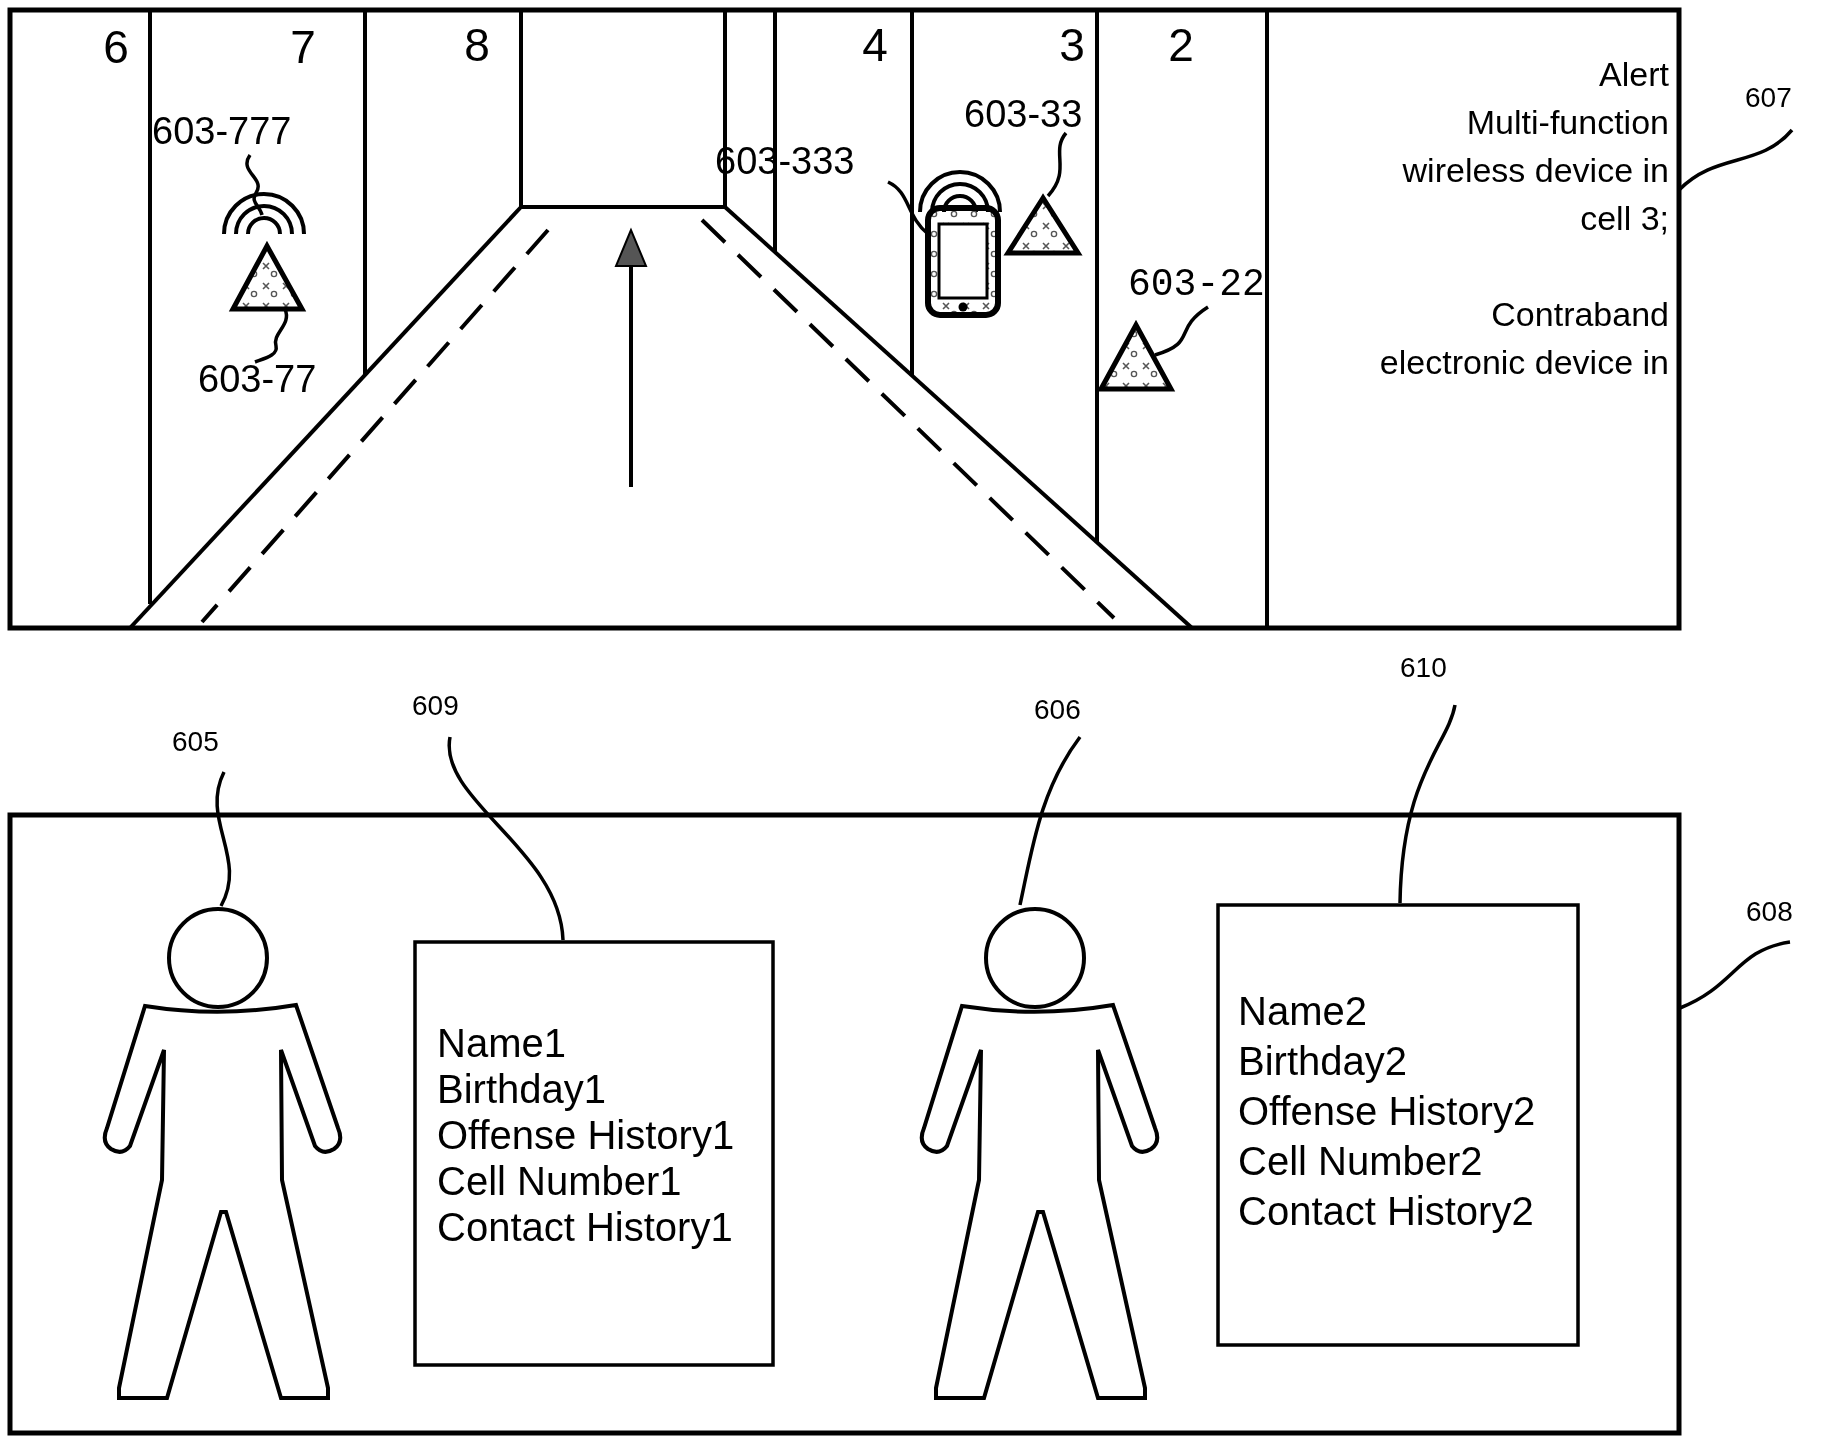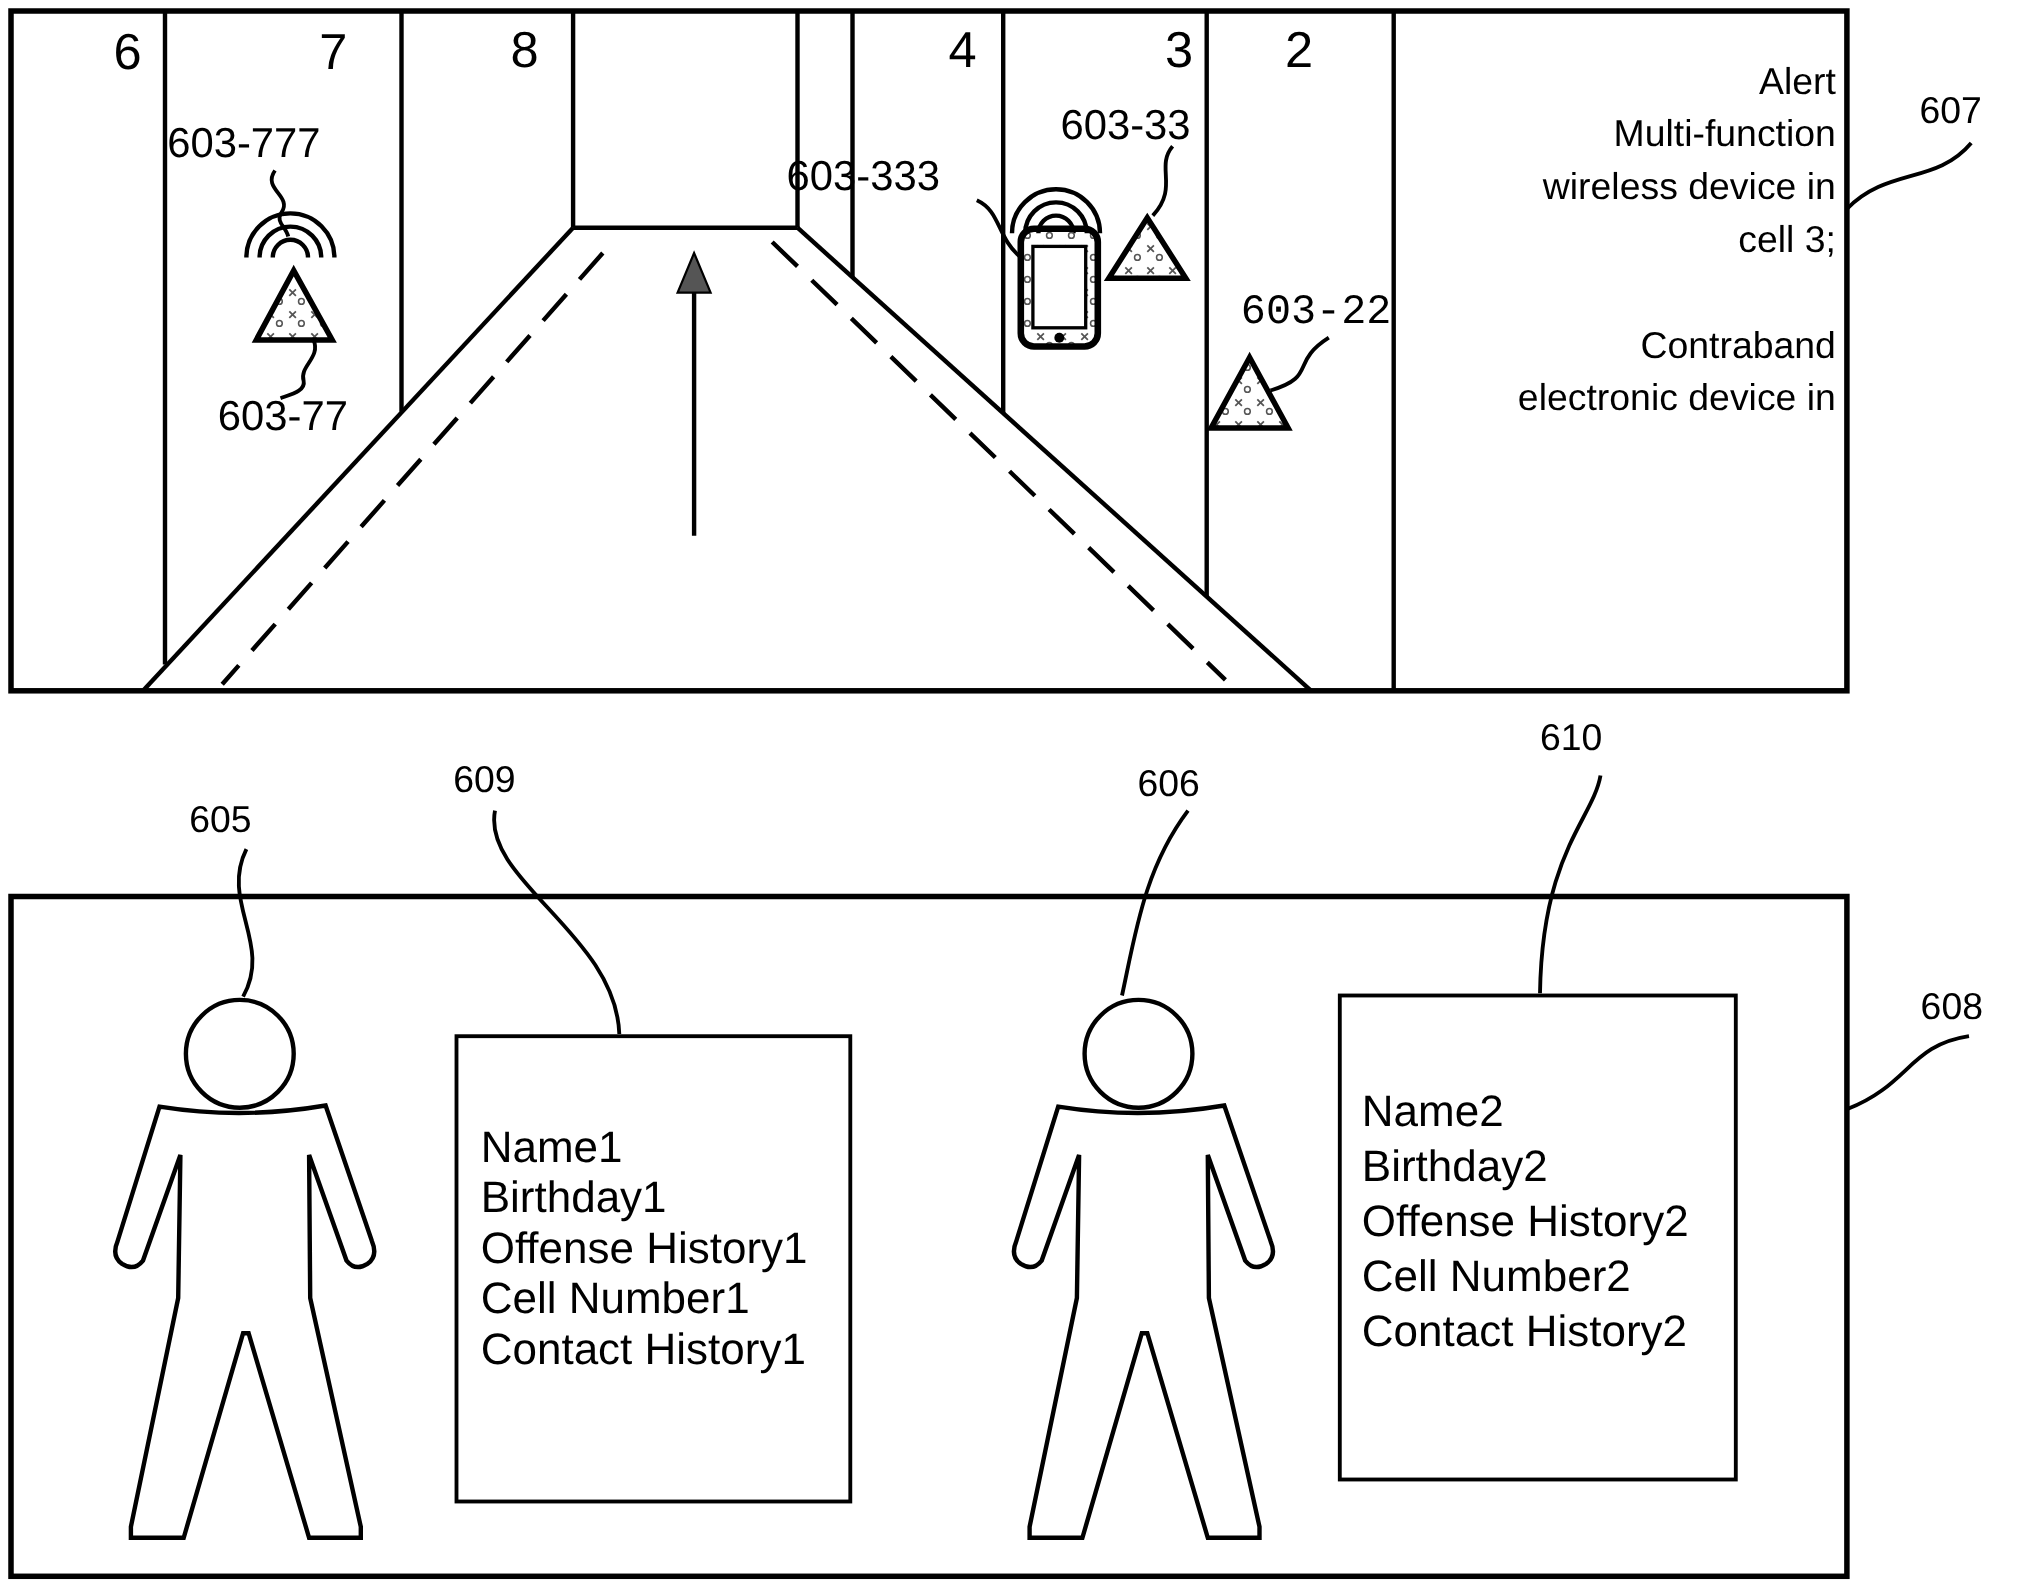--- a/index.html
+++ b/index.html
@@ -7,21 +7,21 @@
     position:relative;
     width:1841px;height:1445px;
     background:#ffffff;
     font-family:"Liberation Sans", sans-serif;
     color:#000;
     overflow:hidden;
   }
   #lineart{position:absolute;left:0;top:0;width:1841px;height:1445px;}
   .txt{position:absolute;white-space:nowrap;color:#000;}
   .cellnum{font-size:46px;width:60px;text-align:center;}
-  .ref{font-size:34px;}
+  .ref{font-size:28px;}
   .devref{font-size:38px;}
   .alert-text{
     position:absolute;left:1277px;top:50px;width:392px;
     font-size:34px;line-height:48px;text-align:right;
   }
   .alert-para2{margin-top:48px;}
   .infotext{position:absolute;font-size:40px;}
   .infotext div{height:46px;line-height:46px;}
   #info1-text{left:437px;top:1020px;}
   #info2-text{left:1238px;top:986px;}

